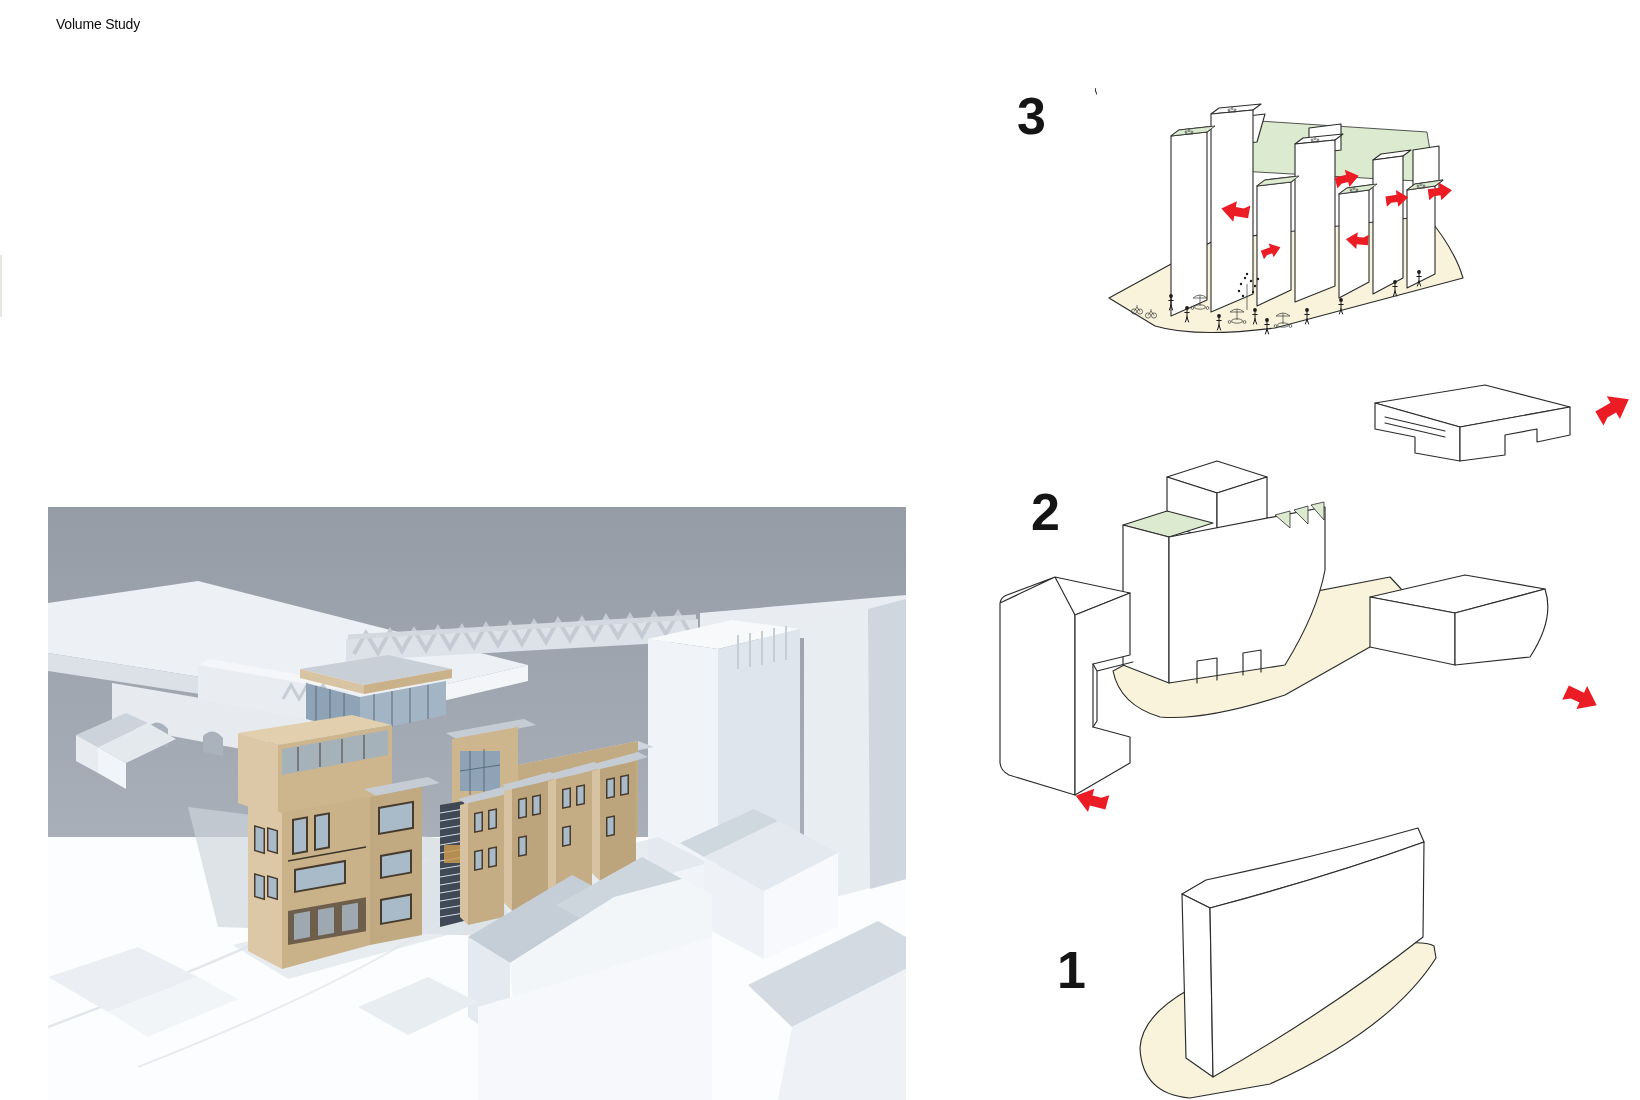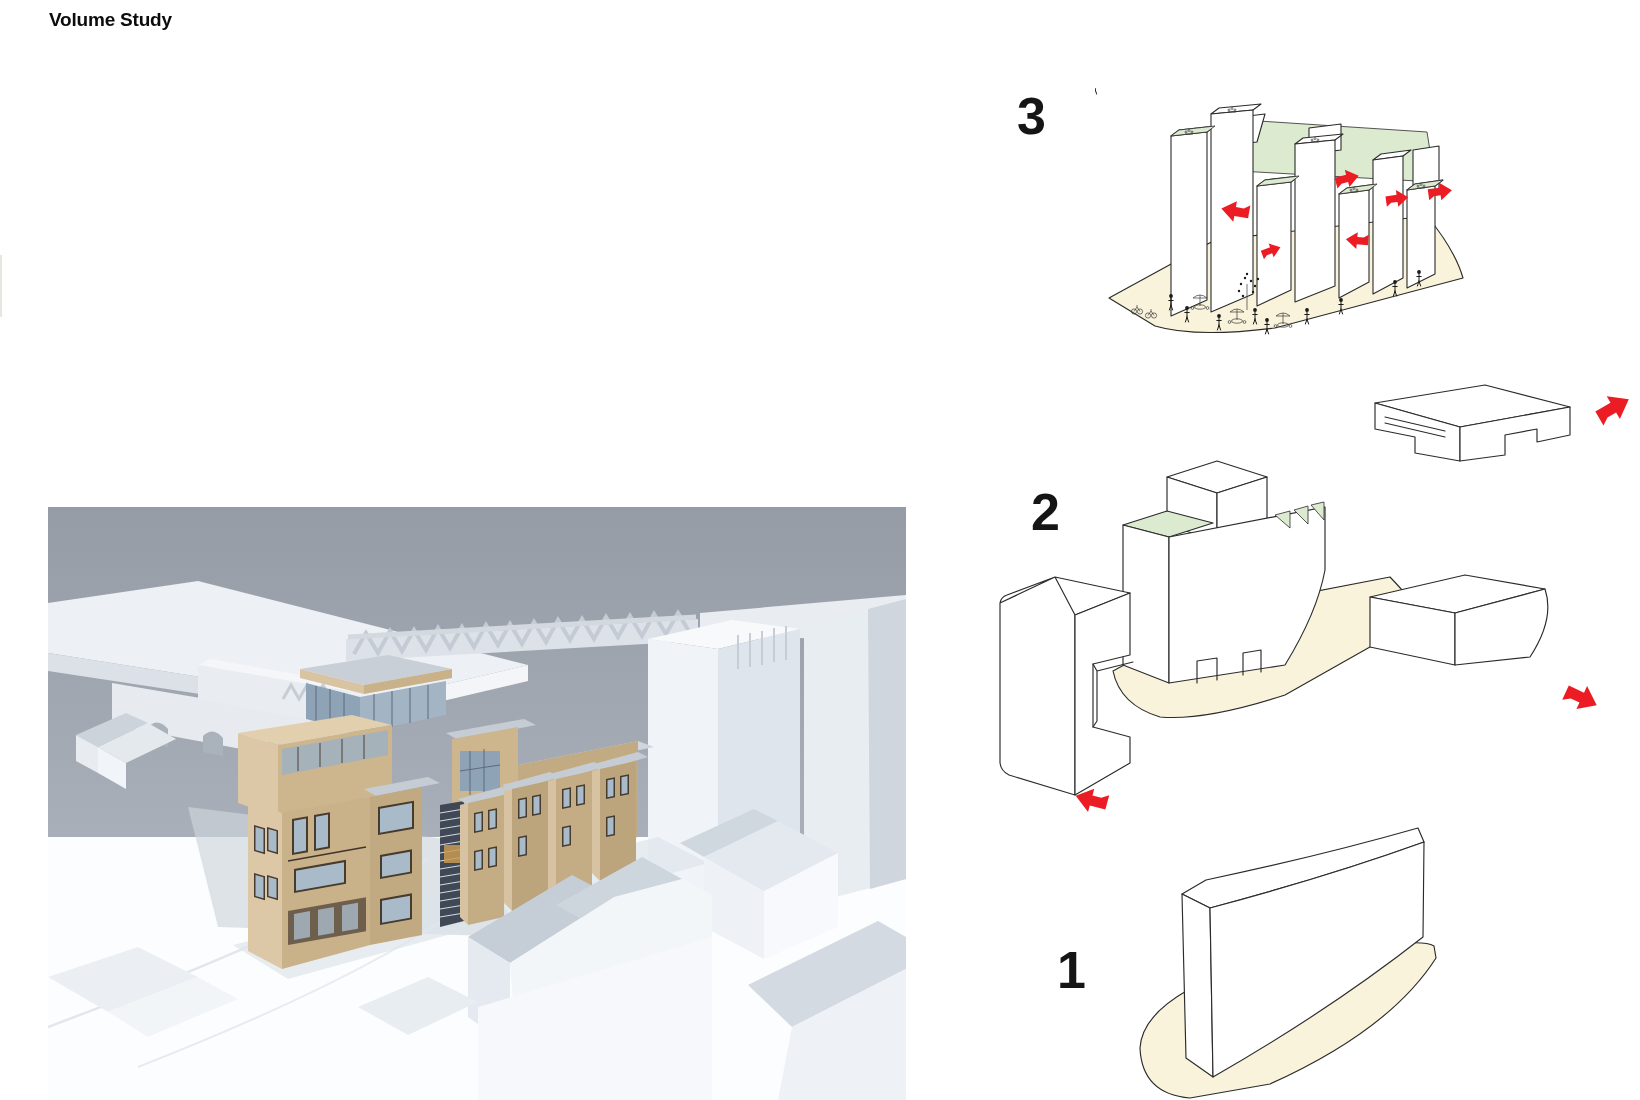--- a/index.html
+++ b/index.html
@@ -1,18 +1,18 @@
 <!DOCTYPE html>
 <html style="--accent-red: #ec1c24; --base-cream: #f8f3da; --roof-green: #dcead0; --outline-dark: #2b2b2b; --sky-gray-top: #969ca6; --sky-gray-bottom: #aab0b9; --massing-light: #eef1f5; --massing-mid: #dde3ea; --massing-dark: #c6cdd5; --brick-light: #dcc8a6; --brick-mid: #c9b189; --brick-dark: #ab9271; --glass-blue: #a9bac9; --roof-slab-gray: #c6ccd4;"><head>
 <meta charset="utf-8">
 <style>
   html,body{margin:0;padding:0;background:#fff;}
   .page{position:relative;width:1640px;height:1100px;background:#fff;overflow:hidden;
         font-family:"Liberation Sans", sans-serif;}
-  .title{position:absolute;left:48px;top:8px;margin:1px;font-size:19px;font-weight:700;
+  .title{position:absolute;left:48px;top:8px;margin:8px;font-size:14px;font-weight:400;
          letter-spacing:-0.2px;color:#0c0c0c;}
   .step-label{position:absolute;font-weight:700;color:#151515;line-height:1;
               font-size:52px;letter-spacing:-1px;}
   .step-3{left:1017px;top:90px;}
   .step-2{left:1031px;top:486px;}
   .step-1{left:1057px;top:944px;}
   figure{margin:0;padding:0;position:absolute;}
   .render{left:48px;top:507px;width:858px;height:593px;}
   .d3{left:1095px;top:88px;width:375px;height:250px;}
   .d2{left:945px;top:365px;width:700px;height:460px;}

